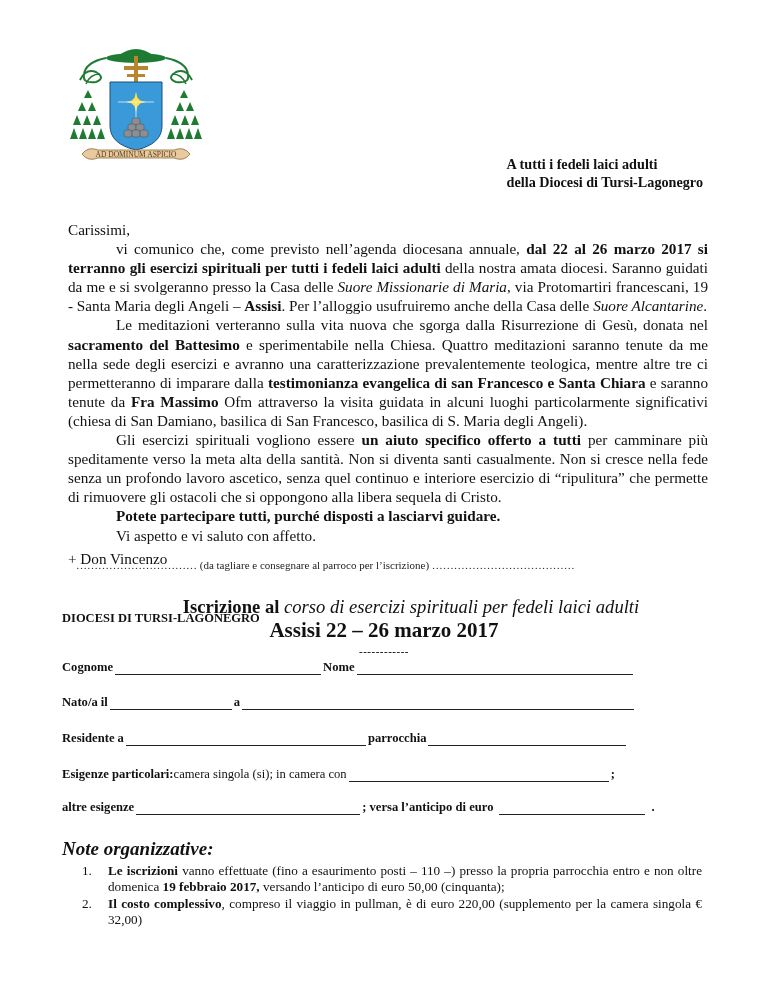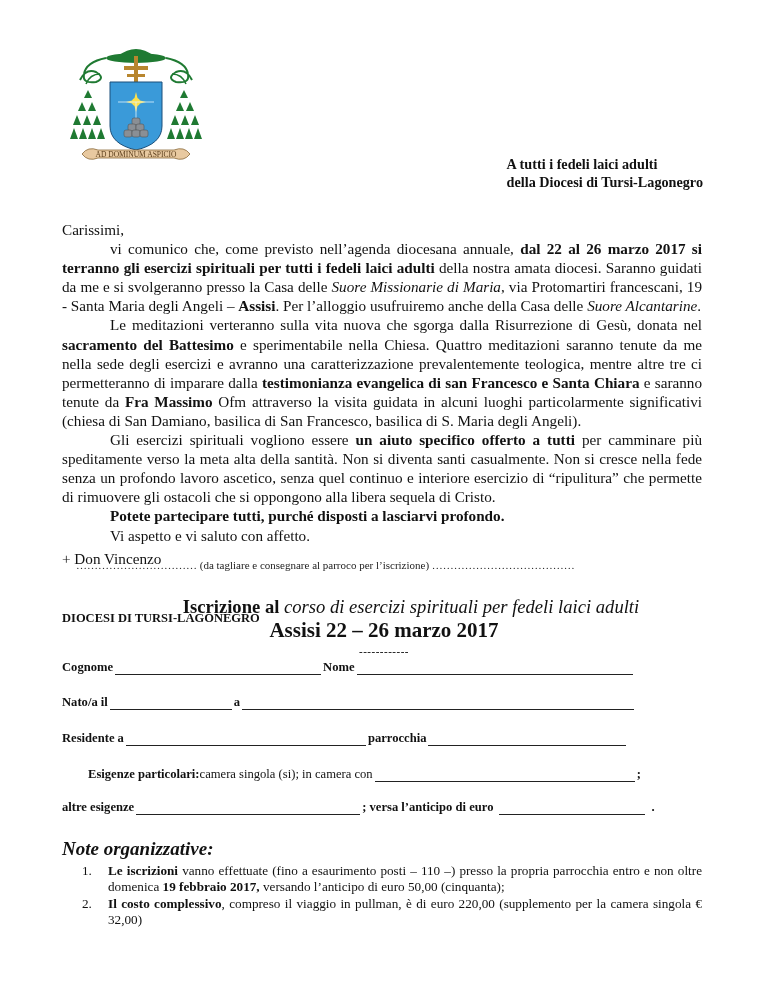--- a/index.html
+++ b/index.html
@@ -6,21 +6,21 @@
   body { width: 768px; height: 994px; position: relative; overflow: hidden;
          font-family: "Liberation Serif", "DejaVu Serif", serif; color: #111; }
   .page { position: absolute; left: 0; top: 0; width: 768px; height: 994px; }
 
   
   .crest { position: absolute; left: 66px; top: 44px; width: 140px; height: 126px; }
 
   .addressee { position: absolute; right: 65px; top: 155px; 
                font-weight: bold; font-size: 14.2px; line-height: 18px; }
 
-  .letter { position: absolute; left: 62px; top: 220px; width: 640px;
+  .letter { position: absolute; left: 68px; top: 220px; width: 640px;
             font-size: 15.2px; line-height: 19.1px; }
   .letter p { margin: 0; text-align: justify; }
   .indent { text-indent: 48px; }
   .signature { text-align: right; padding-right: 65px; margin-top: 4px !important; }
 
   .cutline { position: absolute; left: 76px; top: 559px; width: 626px;
              font-size: 11px; white-space: nowrap; overflow: hidden; color: #222; }
   .diocese { position: absolute; left: 62px; top: 577px; font-size: 12.5px; font-weight: bold; margin-top: 34px; }
   .form-title { position: absolute; left: 0; width: 768px; top: 596px; text-align: center;
                 font-size: 18.6px; font-weight: bold; padding-left: 27px; }
@@ -118,21 +118,21 @@
     <p>Carissimi,</p>
     <p class="indent">
       <span>vi comunico che, come previsto nell’agenda diocesana annuale, </span><b>dal 22 al 26 marzo 2017 si terranno gli esercizi spirituali per tutti i fedeli laici adulti</b><span> della nostra amata diocesi. Saranno guidati da me e si svolgeranno presso la Casa delle </span><i>Suore Missionarie di Maria</i><span>, via Protomartiri francescani, 19 - Santa Maria degli Angeli – </span><b>Assisi</b><span>. Per l’alloggio usufruiremo anche della Casa delle </span><i>Suore Alcantarine</i><span>.</span>
     </p>
     <p class="indent">
       <span>Le meditazioni verteranno sulla vita nuova che sgorga dalla Risurrezione di Gesù, donata nel </span><b>sacramento del Battesimo</b><span> e sperimentabile nella Chiesa. Quattro meditazioni saranno tenute da me nella sede degli esercizi e avranno una caratterizzazione prevalentemente teologica, mentre altre tre ci permetteranno di imparare dalla </span><b>testimonianza evangelica di san Francesco e Santa Chiara</b><span> e saranno tenute da </span><b>Fra Massimo</b><span> Ofm attraverso la visita guidata in alcuni luoghi particolarmente significativi (chiesa di San Damiano, basilica di San Francesco, basilica di S. Maria degli Angeli).</span>
     </p>
     <p class="indent">
       <span>Gli esercizi spirituali vogliono essere </span><b>un aiuto specifico offerto a tutti</b><span> per camminare più speditamente verso la meta alta della santità. Non si diventa santi casualmente. Non si cresce nella fede senza un profondo lavoro ascetico, senza quel continuo e interiore esercizio di “ripulitura” che permette di rimuovere gli ostacoli che si oppongono alla libera sequela di Cristo.</span>
     </p>
-    <p class="indent"><b>Potete partecipare tutti, purché disposti a lasciarvi profondo.</b></p>
+    <p class="indent"><b>Potete partecipare tutti, purché disposti a lasciarvi guidare.</b></p>
     <p class="indent">Vi aspetto e vi saluto con affetto.</p>
     <p class="signature">+ Don Vincenzo</p>
   </div>
 
   <div class="cutline">
     <span>……………………………</span>
     <span>(da tagliare e consegnare al parroco per l’iscrizione)</span>
     <span>…………………………………</span>
   </div>
 
@@ -155,21 +155,21 @@
     <span class="line" style="width:276px;"></span>
   </div>
 
   <div class="frow" style="top:731px;">
     <span>Residente a</span>
     <span class="line" style="width:240px;"></span>
     <span>parrocchia</span>
     <span class="line" style="width:198px;"></span>
   </div>
 
-  <div class="frow" style="top:767px;margin-left:26px;">
+  <div class="frow" style="top:767px;">
     <span>Esigenze particolari:</span>
       <span class="plain"> camera singola (si); in camera con</span>
     <span class="line" style="width:260px;"></span>
     <span>;</span>
   </div>
 
   <div class="frow" style="top:800px;">
     <span>altre esigenze</span>
     <span class="line" style="width:224px;"></span>
     <span>; versa l’anticipo di euro</span>

